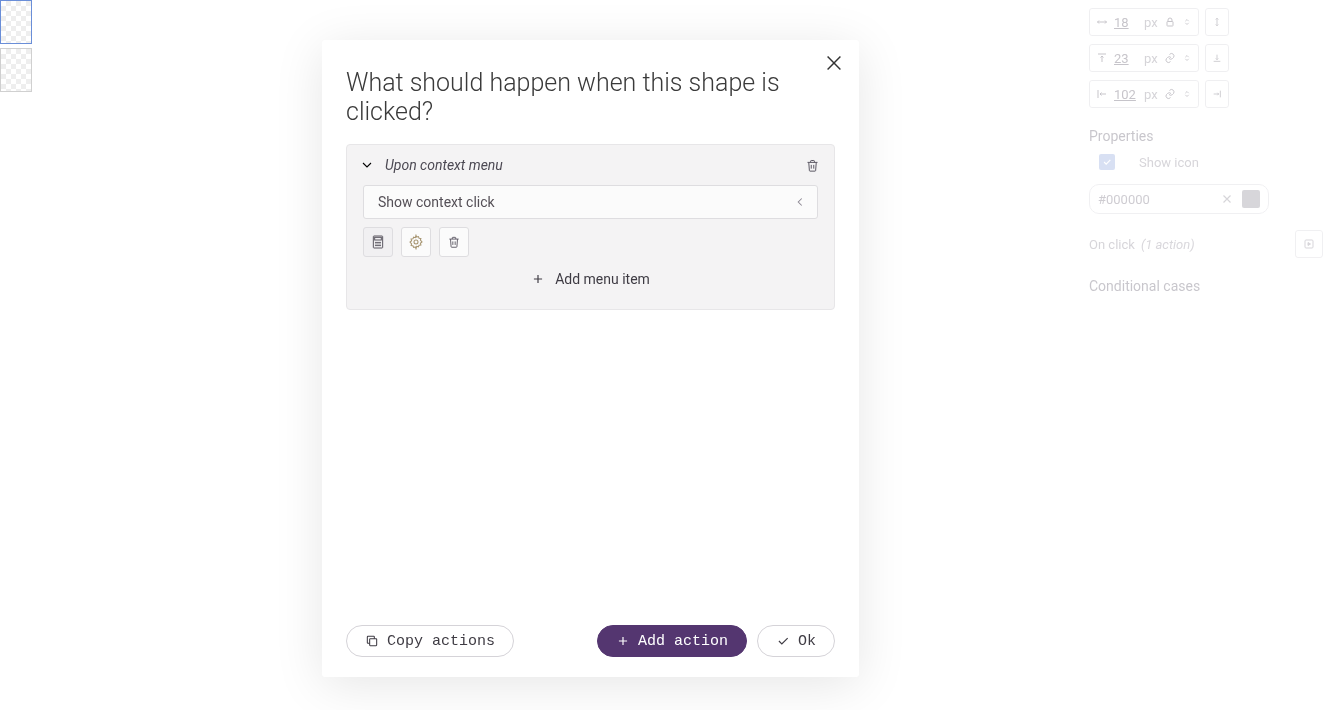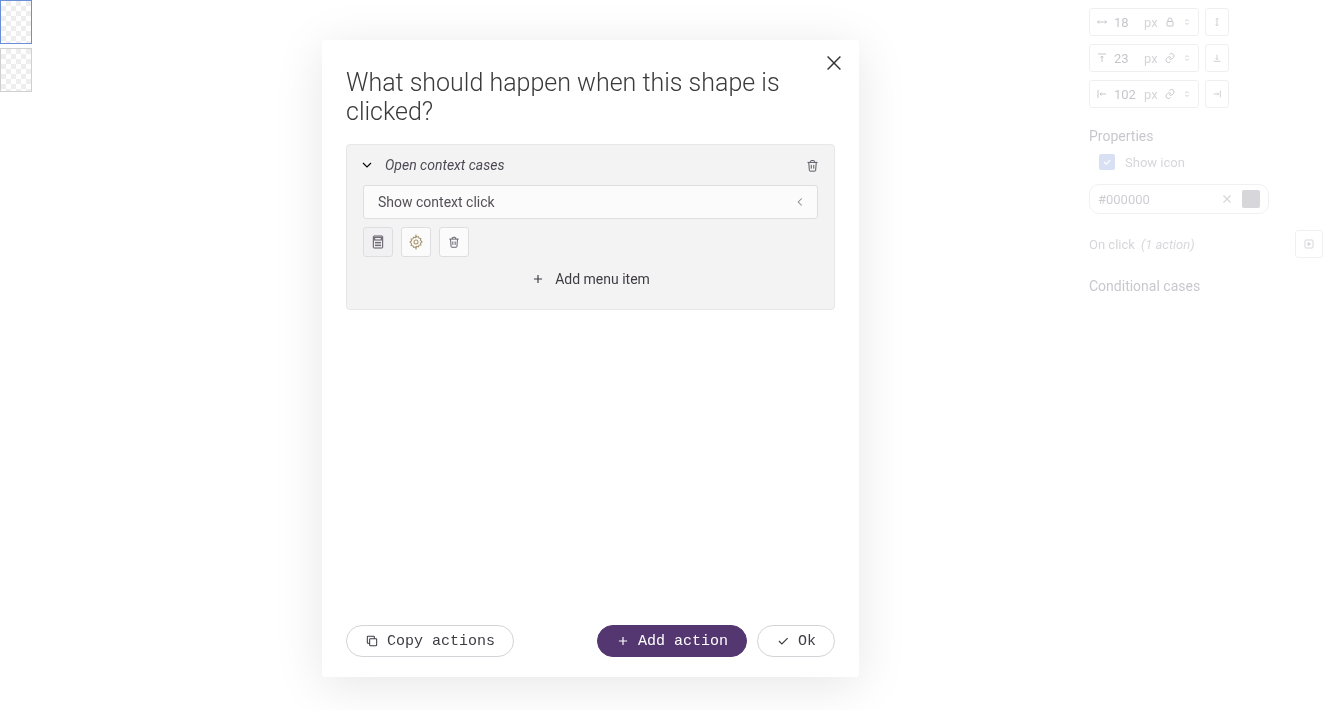--- a/index.html
+++ b/index.html
@@ -210,31 +210,31 @@
   }
   .prop-chip {
     border: 1px solid #e3e2e6;
     border-radius: 3px;
     height: 28px;
     display:flex; align-items:center; gap:6px;
     padding: 0 6px;
     color:#99959f;
   }
   .prop-chip svg { width:12px; height:12px; }
-  .prop-chip .num { width: 24px; }
+  .prop-chip .num { width: 24px; text-decoration: underline; }
   .prop-chip .unit { color:#b4b1b9; }
   .prop-chip .lock { width:12px; }
   .prop-chip .spinner { width:10px; }
   .section-head {
     margin: 20px 0 10px 6px;
     color: #9c99a3;
     font-size: 14px;
   }
   .checkbox-row {
-    display:flex; align-items:center; gap:10px;
+    display:flex; align-items:center; gap:24px;
     margin-left: 16px;
     margin-bottom: 14px;
   }
   .chk {
     width: 16px; height: 16px;
     background: #b9c8ea;
     border-radius: 2px;
     display:flex; align-items:center; justify-content:center;
   }
   .chk svg { width:10px; height:10px; stroke:#fff; }
@@ -372,21 +372,21 @@
   </div>
   <div class="modal-title">What should happen when this shape is clicked?</div>
 
   <div class="action-card">
     <div class="action-card-header">
       <div class="chevron-wrap">
         <svg viewBox="0 0 24 24" fill="none" stroke="currentColor" stroke-width="1.6">
             <path d="M6 9l6 6 6-6"></path>
           </svg>
       </div>
-      <div class="action-card-title">Open context cases</div>
+      <div class="action-card-title">Upon context menu</div>
       <div class="trash-btn">
         <svg viewBox="0 0 24 24" fill="none" stroke="currentColor" stroke-width="1.6">
             <path d="M4 7h16M9 7V5a1 1 0 011-1h4a1 1 0 011 1v2M6 7l1 13a1 1 0 001 1h8a1 1 0 001-1l1-13M10 11v6M14 11v6"></path>
           </svg>
       </div>
     </div>
 
     <div class="action-body">
       <div class="select-row">
         <span>Show context click</span>

